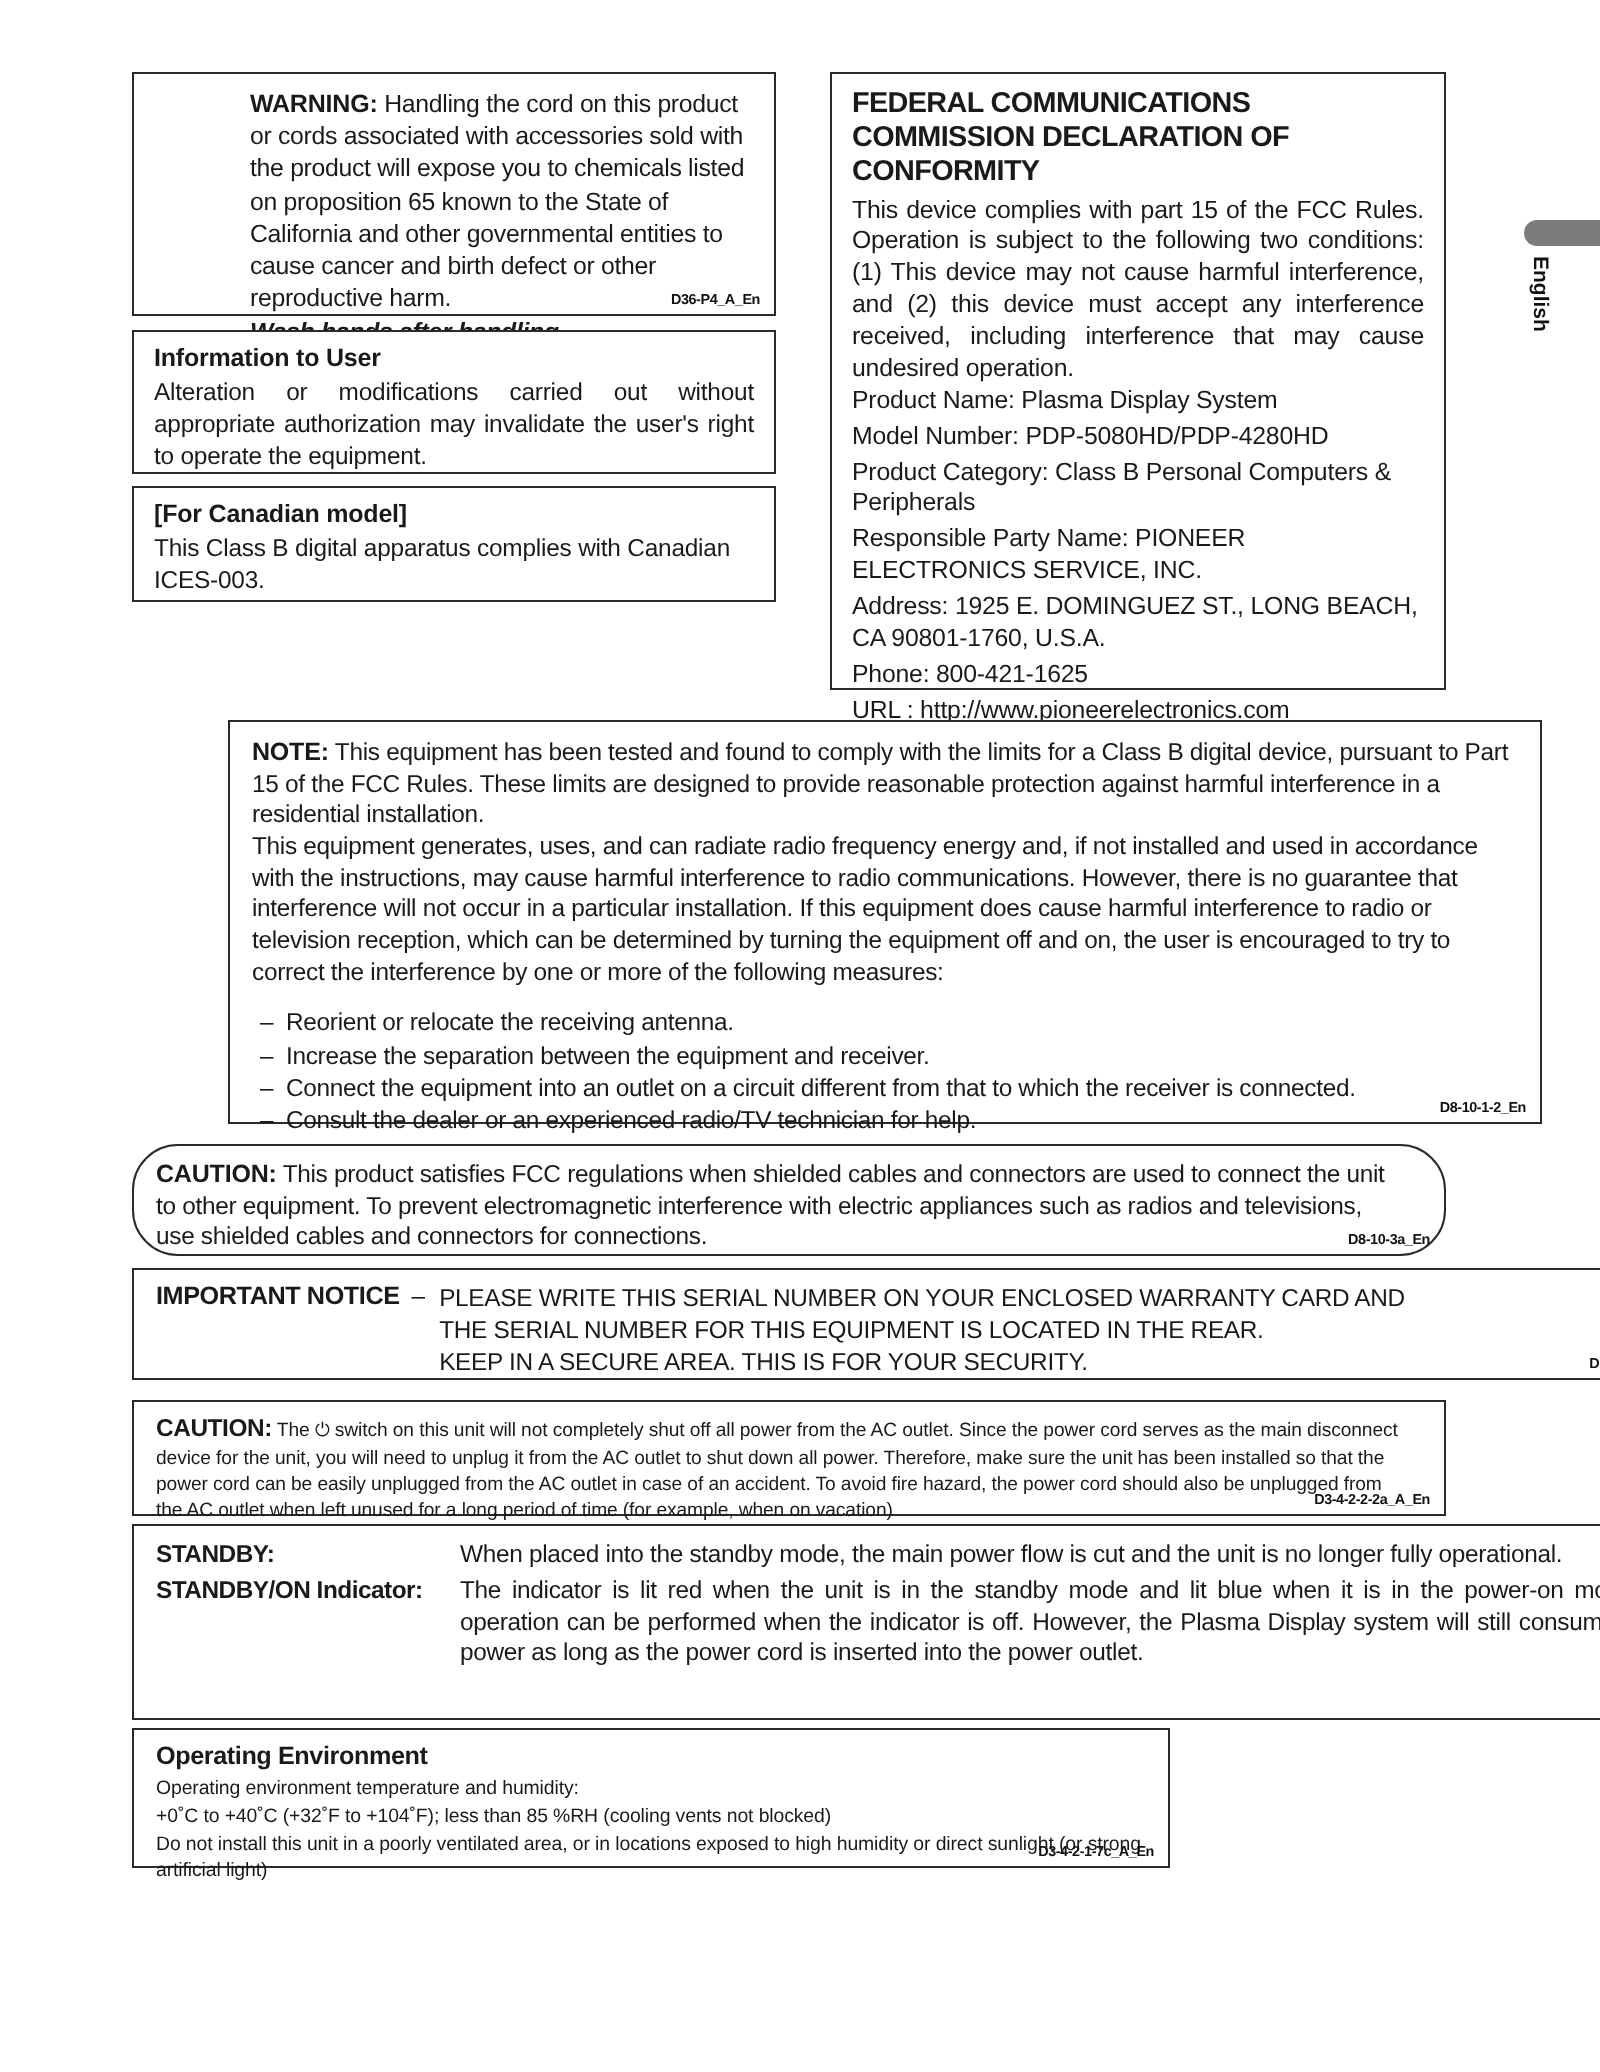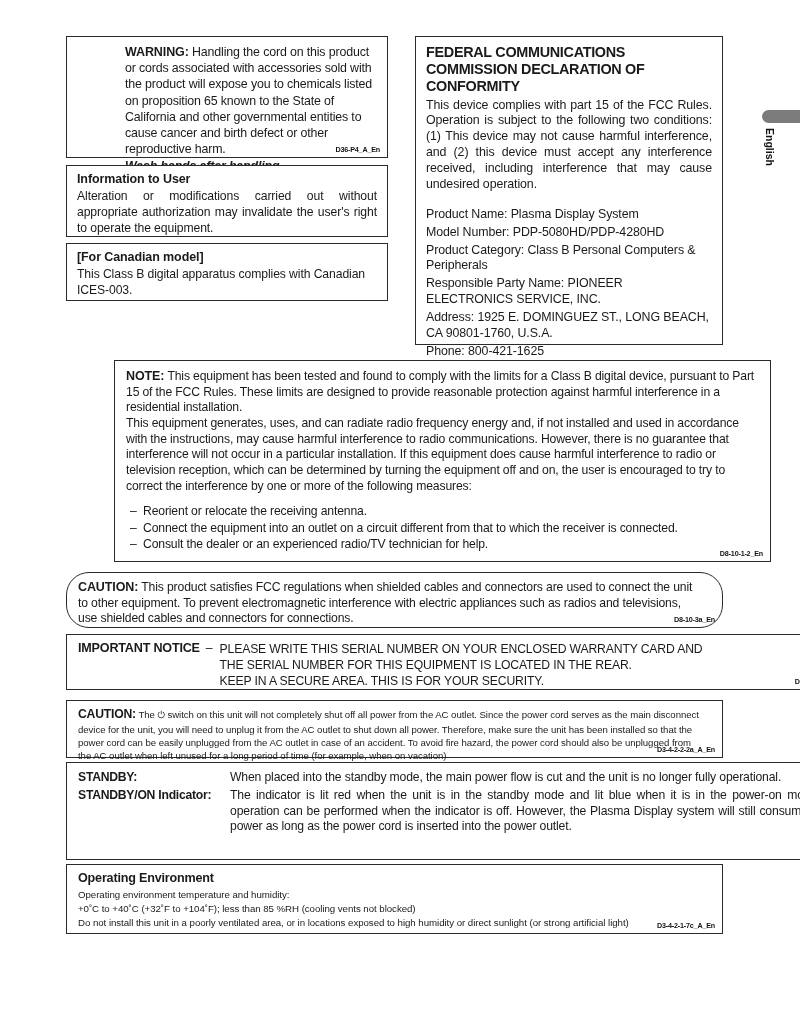--- a/index.html
+++ b/index.html
@@ -104,21 +104,21 @@
     font-size: 14.4px;
     line-height: 1.17;
     letter-spacing: -0.3px;
     margin-bottom: 3px;
   }
   #fcc-box .fcc-para {
     font-size: 12.4px;
     line-height: 1.28;
     text-align: justify;
     letter-spacing: -0.1px;
-    margin-bottom: 14px;
+    margin-bottom: 0;
   }
   #fcc-box .fcc-line {
     font-size: 12.4px;
     line-height: 1.28;
     letter-spacing: -0.1px;
     margin-bottom: 2px;
   }
 
   
   #note-box {
@@ -219,21 +219,21 @@
   #standby-box .sval {
     font-size: 12.2px;
     line-height: 1.295;
     letter-spacing: -0.15px;
     text-align: justify;
     flex: 1;
   }
 
   
   #openv-box {
-    left: 66px; top: 864px; width: 657px; height: 70px;
+    left: 66px; top: 864px; width: 519px; height: 70px;
     padding: 6px 10px 4px 11px;
   }
   #openv-box .oe-title {
     font-weight: bold;
     font-size: 12.6px;
     letter-spacing: -0.2px;
     margin-bottom: 1px;
   }
   #openv-box .oe-line {
     font-size: 9.7px;
@@ -298,20 +298,21 @@
     <p class="fcc-line">Address: 1925 E. DOMINGUEZ ST., LONG BEACH, CA 90801-1760, U.S.A.</p>
     <p class="fcc-line">Phone: 800-421-1625</p>
     <p class="fcc-line">URL :  http://www.pioneerelectronics.com</p>
   </div>
 
   <div class="box" id="note-box">
     <p class="t"><b class="hdr">NOTE:</b><span> This equipment has been tested and found to comply with the limits for a Class B digital device, pursuant to Part 15 of the FCC Rules. These limits are designed to provide reasonable protection against harmful interference in a residential installation.</span></p>
     <p class="t">This equipment generates, uses, and can radiate radio frequency energy and,  if not installed and used in accordance with the instructions, may cause harmful interference to radio communications.  However, there is no guarantee that interference will not occur in a particular installation. If this equipment does cause harmful interference to radio or television reception, which can be determined by turning the equipment off and on, the user is encouraged to try to correct the interference by one or more of the following measures:</p>
     <ul>
       <li>Reorient or relocate the receiving antenna.</li>
+      <li>Increase the separation between the equipment and receiver.</li>
       <li>Connect the equipment into an outlet on a circuit different from that to which the receiver is connected.</li>
       <li>Consult the dealer or an experienced radio/TV technician for help.</li>
     </ul>
     <span class="ref">D8-10-1-2_En</span>
   </div>
 
   <div class="box" id="caution1-box">
     <p class="t"><b class="hdr">CAUTION:</b><span> This product satisfies FCC regulations when shielded cables and connectors are used to connect the unit to other equipment. To prevent electromagnetic interference with electric appliances such as radios and televisions, use shielded cables and connectors for connections.</span></p>
     <span class="ref">D8-10-3a_En</span>
   </div>

